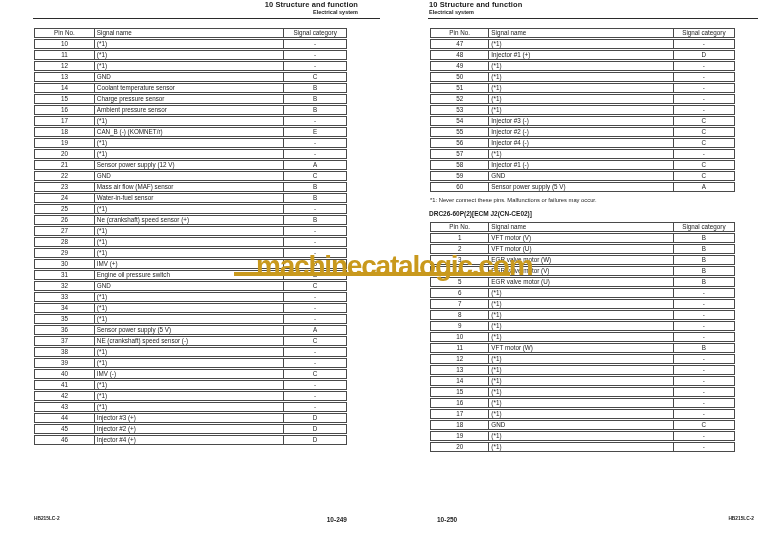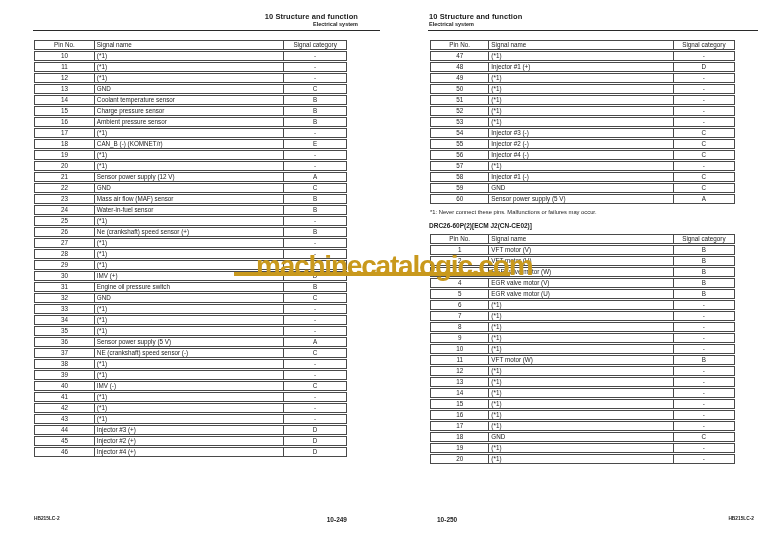--- a/index.html
+++ b/index.html
@@ -5,21 +5,21 @@
   html,body{margin:0;padding:0;}
   body{
     width:768px;height:543px;position:relative;background:#ffffff;
     font-family:"Liberation Sans","DejaVu Sans",sans-serif;color:#1c1c1c;
     overflow:hidden;
   }
   .page{position:absolute;top:0;height:543px;}
   .page-left{left:33px;width:347px;}
   .page-right{left:428px;width:330px;}
 
-  .page-head{padding-top:12px;}
+  .page-head{}
   .page-left .page-head{text-align:right;padding-right:22px;}
   .page-right .page-head{text-align:left;padding-left:1px;}
   .head-title{font-size:7.5px;font-weight:bold;line-height:9px;letter-spacing:.1px;}
   .head-sub{font-size:5.5px;font-weight:bold;line-height:7px;}
   .head-rule{border-bottom:1.5px solid #2a2a2a;margin-top:2px;}
 
   table.pin-table{
     border-collapse:separate;border-spacing:0 1.6px;
     table-layout:fixed;margin-top:8px;
   }

